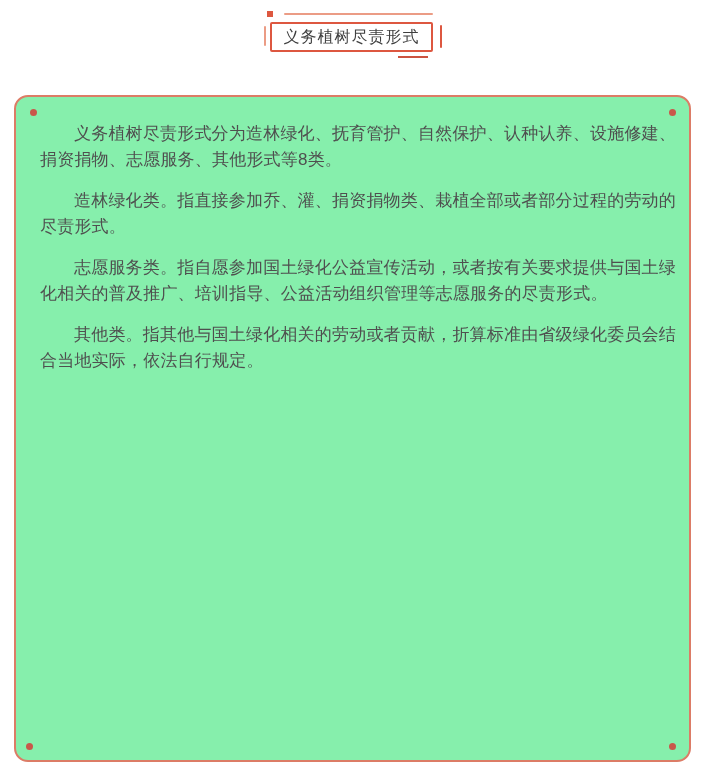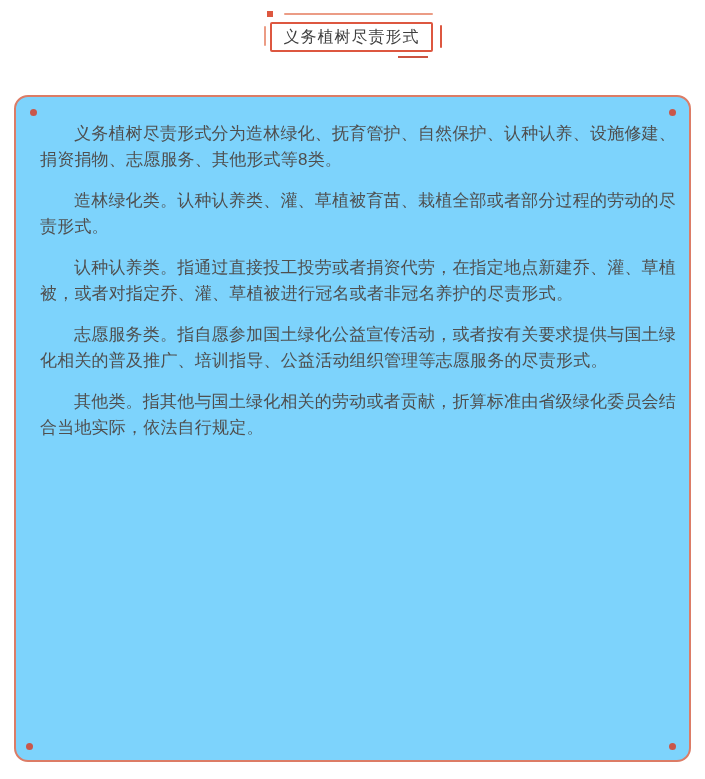--- a/index.html
+++ b/index.html
@@ -27,21 +27,21 @@
     display:flex;align-items:center;justify-content:center;
     font-size:16px;font-weight:400;color:var(--title-text);letter-spacing:1px;
   }
   .deco-vbar{position:absolute;width:2px;border-radius:2px;}
   .deco-vbar.left{left:264px;top:26px;height:20px;background:var(--light-accent);}
   .deco-vbar.right{left:440px;top:25px;height:23px;background:var(--accent);}
   .deco-bottomline{position:absolute;left:398px;top:56px;width:30px;height:2px;background:var(--deep-accent);}
   
   .content-box{
     position:absolute;left:14px;top:95px;width:677px;height:667px;
-    border:2px solid var(--box-border);border-radius:14px;background:#7dd3fc;
+    border:2px solid var(--box-border);border-radius:14px;background:#86efac;
     padding:24px 13px 14px 24px;
   }
   .corner-dot{position:absolute;width:7px;height:7px;border-radius:50%;background:var(--dot);}
   .corner-dot.tl{left:14px;top:12px;}
   .corner-dot.tr{right:13px;top:12px;}
   .corner-dot.bl{left:10px;bottom:10px;}
   .corner-dot.br{right:13px;bottom:10px;}
   .para{
     font-size:17px;line-height:26px;color:var(--body-text);
     text-align:justify;text-indent:2em;margin-bottom:15px;
@@ -61,18 +61,17 @@
   <span class="deco-bottomline"></span>
 </div>
 
 <main class="content-box">
   <span class="corner-dot tl"></span>
   <span class="corner-dot tr"></span>
   <span class="corner-dot bl"></span>
   <span class="corner-dot br"></span>
   <div id="paragraphs">
       <p class="para">义务植树尽责形式分为造林绿化、抚育管护、自然保护、认种认养、设施修建、捐资捐物、志愿服务、其他形式等8类。</p>
-      <p class="para">造林绿化类。认种认养类、灌、草植被育苗、栽植全部或者部分过程的劳动的尽责形式。</p>
-      <p class="para">认种认养类。指通过直接投工投劳或者捐资代劳，在指定地点新建乔、灌、草植被，或者对指定乔、灌、草植被进行冠名或者非冠名养护的尽责形式。</p>
+      <p class="para">造林绿化类。指直接参加乔、灌、捐资捐物类、栽植全部或者部分过程的劳动的尽责形式。</p>
       <p class="para">志愿服务类。指自愿参加国土绿化公益宣传活动，或者按有关要求提供与国土绿化相关的普及推广、培训指导、公益活动组织管理等志愿服务的尽责形式。</p>
       <p class="para">其他类。指其他与国土绿化相关的劳动或者贡献，折算标准由省级绿化委员会结合当地实际，依法自行规定。</p>
     </div>
 </main>
 
 </body></html>

